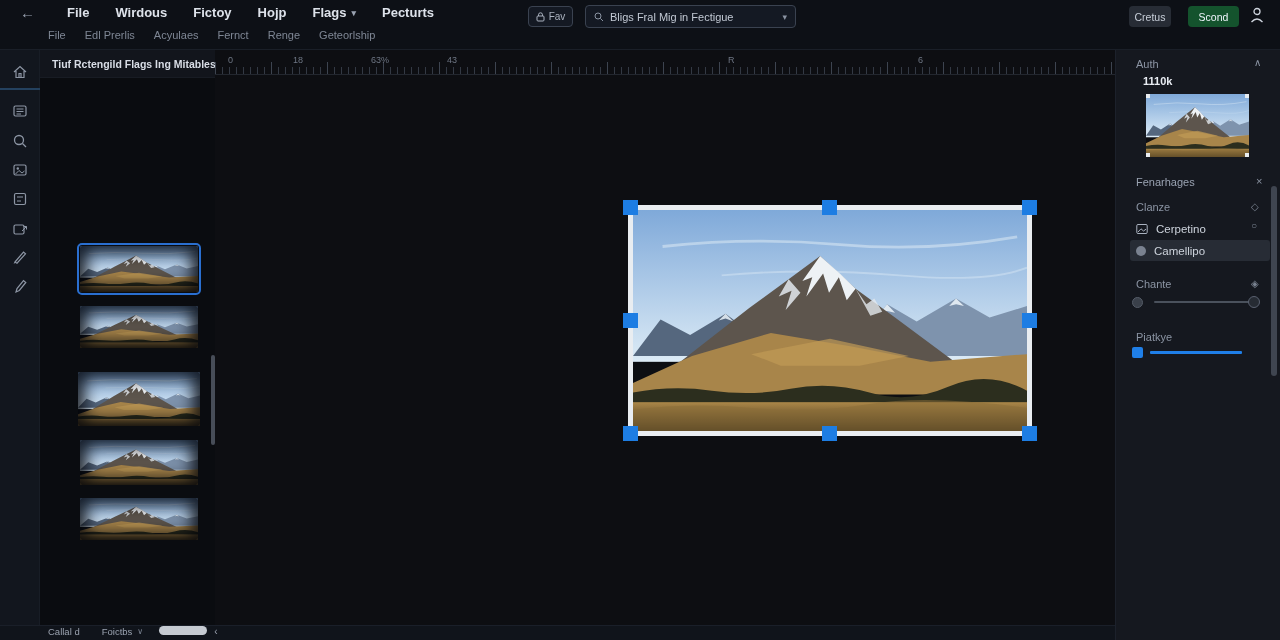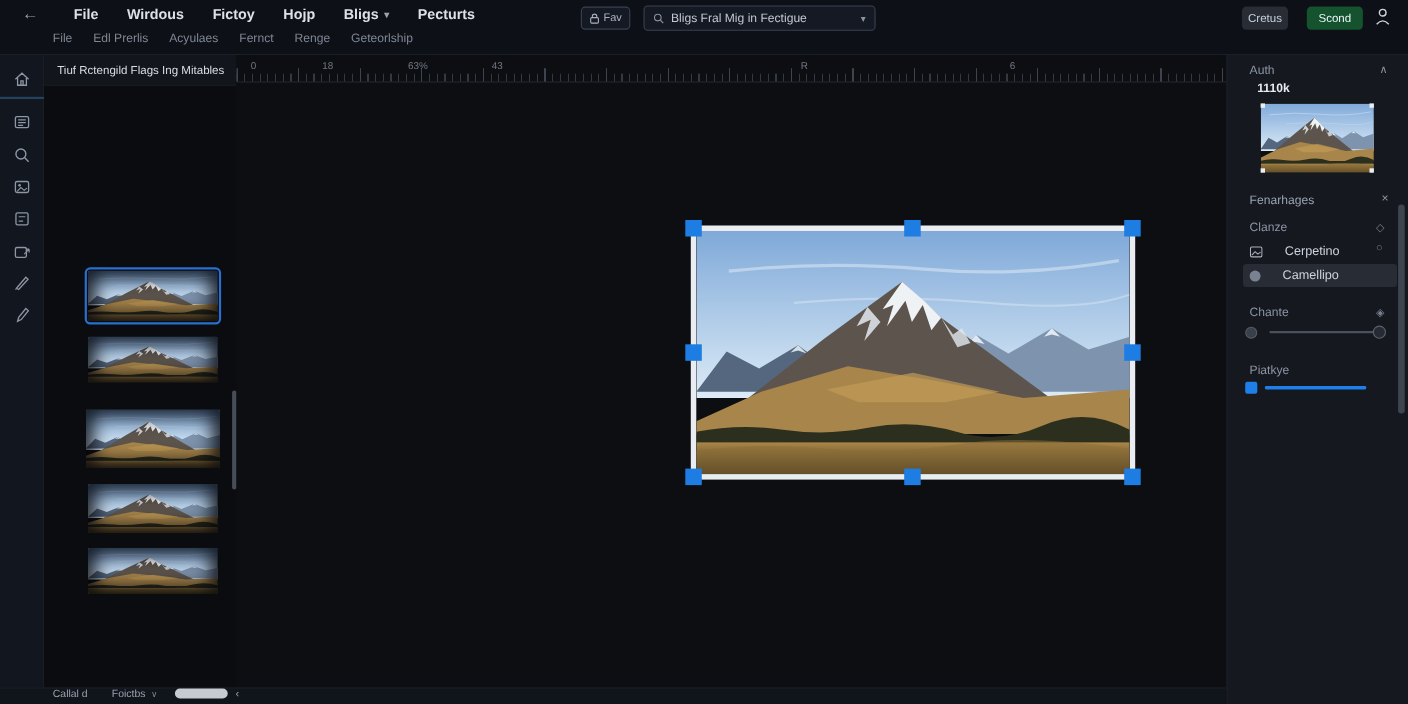--- a/index.html
+++ b/index.html
@@ -27,21 +27,21 @@
   .person{position:absolute;left:1250px;top:7px;cursor:pointer}
 
   
   #toolbar{position:absolute;left:0;top:50px;width:40px;height:575px;background:#12161e;border-right:1px solid #181d26}
   .tool{position:absolute;left:11px;width:18px;height:18px;cursor:pointer;color:#8d96a5}
   .tool-divider{position:absolute;left:0;width:40px;height:2px;background:#24415f}
 
   
   #leftpanel{position:absolute;left:40px;top:50px;width:175px;height:575px;background:#0a0c10}
   #leftpanel .head{position:absolute;left:0;top:0;width:175px;height:28px;background:#12151c;border-bottom:1px solid #181c24}
-  #leftpanel .head .t{position:absolute;left:12px;top:8px;font-size:10.5px;font-weight:400;color:#d8dde6;white-space:nowrap}
+  #leftpanel .head .t{position:absolute;left:12px;top:8px;font-size:10.5px;font-weight:700;color:#d8dde6;white-space:nowrap}
   .thumb{position:absolute;left:40px;width:118px;background:#10131a;cursor:pointer;overflow:hidden;border-radius:2px}
   .thumb svg{width:100%;height:100%}
   .thumb .vig{position:absolute;inset:0;box-shadow:inset 0 0 16px 7px rgba(2,4,8,.85);pointer-events:none}
   .thumb.sel{outline:2px solid #2a6fd0;outline-offset:1px}
   .lp-scroll{position:absolute;left:171px;top:305px;width:4px;height:90px;background:#474d58;border-radius:2px;cursor:pointer}
 
   
   #canvas{position:absolute;left:215px;top:50px;width:900px;height:575px;background:#0d0e12}
   #ruler{position:absolute;left:0;top:0;width:900px;height:25px;border-bottom:1px solid #23272f}
   #ruler .ticks{position:absolute;bottom:0;left:0;right:0;height:7px;background:repeating-linear-gradient(90deg,#333944 0 1px,transparent 1px 7px)}
@@ -60,21 +60,21 @@
   .rp-head{position:absolute;left:20px;top:8px;font-size:11px;color:#8c95a4}
   .rp-caret{position:absolute;left:138px;top:7px;font-size:10px;color:#8c95a4;cursor:pointer}
   .rp-size{position:absolute;left:27px;top:25px;font-size:11px;font-weight:700;color:#e8ecf2}
   .rp-thumb{position:absolute;left:30px;top:44px;width:103px;height:63px;background:#0d0e12;cursor:pointer}
   .rp-thumb svg{width:100%;height:100%}
   .cmark{position:absolute;width:4px;height:4px;background:#e9edf1}
   .rp-section{position:absolute;left:20px;font-size:11px;color:#9aa3b2}
   .rp-x{position:absolute;left:140px;font-size:11px;color:#8a93a2;cursor:pointer}
   .rp-grouptitle{position:absolute;left:20px;font-size:11px;color:#8b94a3}
   .rp-gicon{position:absolute;left:135px;font-size:10px;color:#78818f;cursor:pointer}
-  .rp-row{position:absolute;left:14px;width:140px;height:20px;display:flex;align-items:center;gap:20px;padding-left:6px;cursor:pointer}
+  .rp-row{position:absolute;left:14px;width:140px;height:20px;display:flex;align-items:center;gap:8px;padding-left:6px;cursor:pointer}
   .rp-row .lbl{font-size:11.5px;color:#cdd3dc}
   .rp-row.hl{background:#272c35;border-radius:3px;height:21px}
   .dot{width:10px;height:10px;border-radius:50%;background:#7a8290}
   .slider-track{position:absolute;left:38px;width:96px;height:2px;background:#4a515c;border-radius:1px}
   .knob-l{position:absolute;left:16px;width:11px;height:11px;border-radius:50%;background:#3a404a;border:1px solid #555c68;cursor:pointer}
   .knob-r{position:absolute;left:132px;width:12px;height:12px;border-radius:50%;background:#262b33;border:1.5px solid #5a6170;cursor:pointer}
   .blue-sq{position:absolute;left:16px;width:11px;height:11px;background:#1f7fe8;border-radius:2px;cursor:pointer}
   .blue-track{position:absolute;left:34px;width:92px;height:2.5px;background:#1f7fe8;border-radius:1px;cursor:pointer}
   .rp-scroll{position:absolute;left:155px;top:136px;width:6px;height:190px;background:#3f4550;border-radius:3px;cursor:pointer}
 
@@ -122,21 +122,21 @@
 </svg>
 
 <div id="topbar">
   <div class="menu-row1">
     <span class="back-btn">←</span>
     <span class="menu-item">File</span>
     <span class="menu-item">Wirdous</span>
     <span class="menu-item">Fictoy</span>
     <span class="menu-item">Hojp</span>
     <span class="menu-item">
-      <span>Bligs</span>
+      <span>Flags</span>
       <span class="caret">▾</span>
     </span>
     <span class="menu-item">Pecturts</span>
   </div>
   <div class="menu-row2">
     <span class="submenu-item">File</span>
     <span class="submenu-item">Edl Prerlis</span>
     <span class="submenu-item">Acyulaes</span>
     <span class="submenu-item">Fernct</span>
     <span class="submenu-item">Renge</span>

